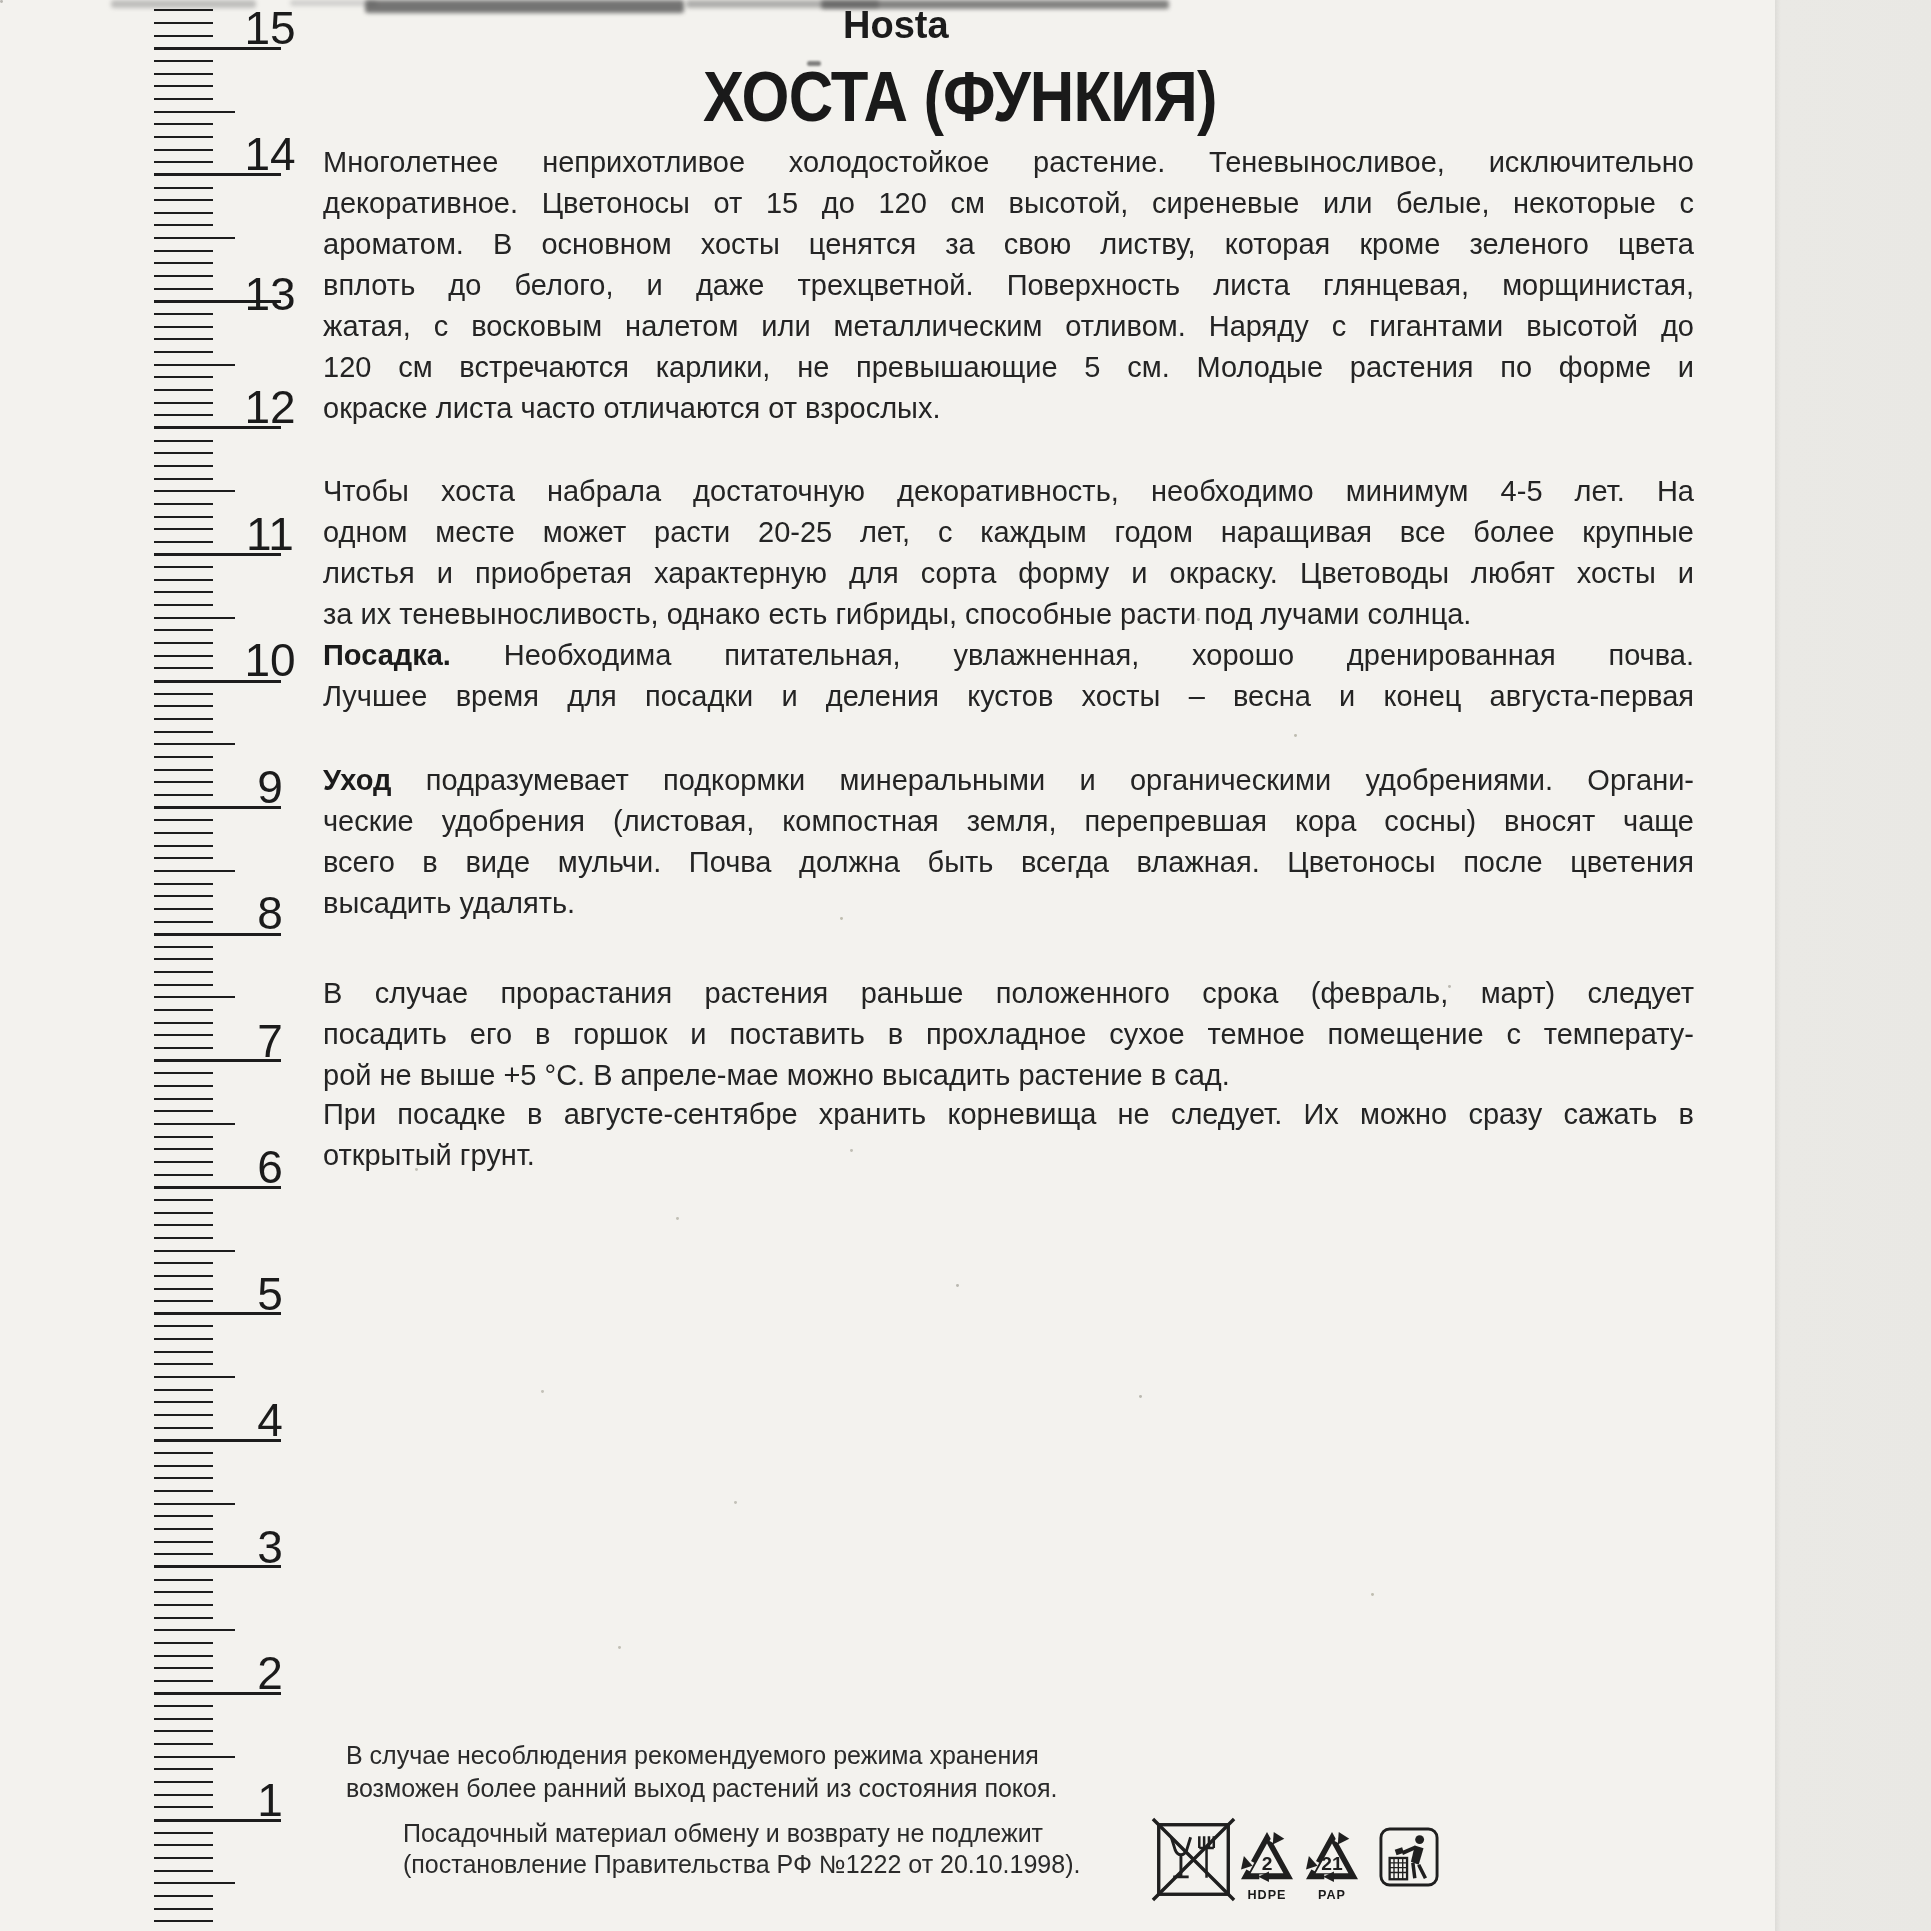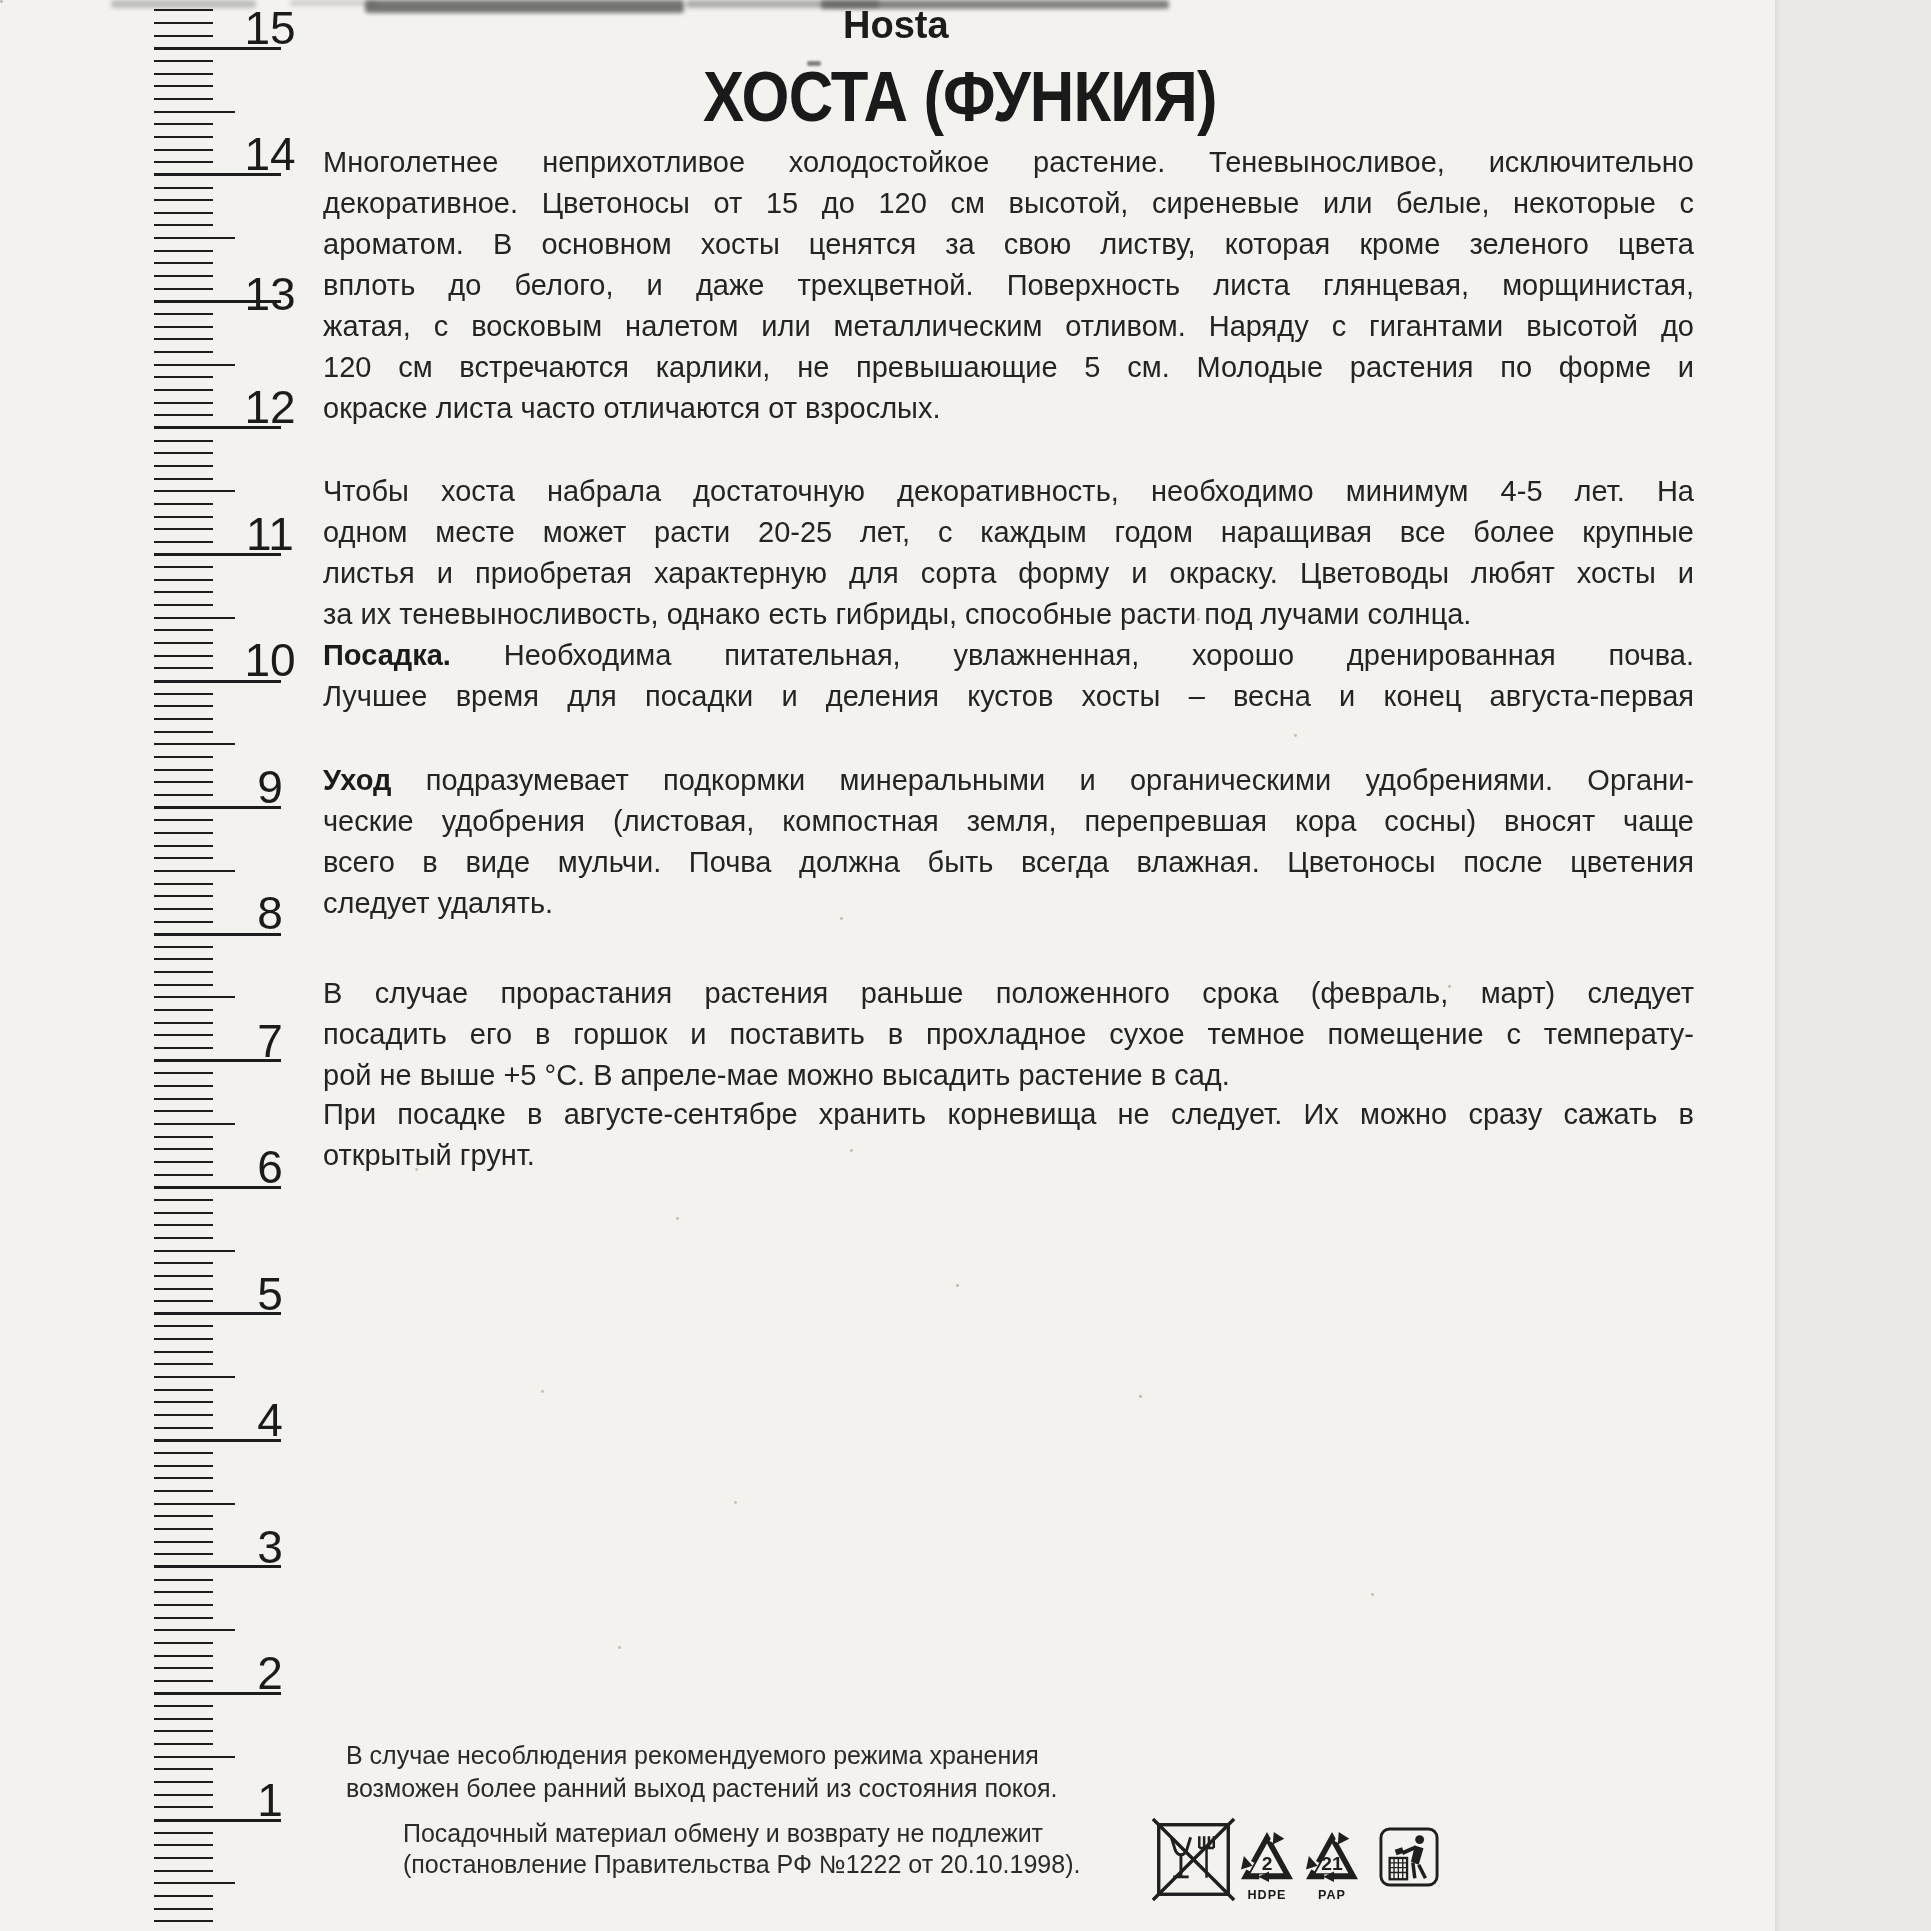--- a/index.html
+++ b/index.html
@@ -264,21 +264,21 @@
         <div class="pline last">за их теневыносливость, однако есть гибриды, способные расти под лучами солнца.</div>
       </div>
       <div class="para" style="top: 635px;">
         <div class="pline"><b>Посадка.</b> Необходима питательная, увлажненная, хорошо дренированная почва.</div>
         <div class="pline">Лучшее время для посадки и деления кустов хосты – весна и конец августа-первая</div>
       </div>
       <div class="para" style="top: 760px;">
         <div class="pline"><b>Уход</b> подразумевает подкормки минеральными и органическими удобрениями. Органи-</div>
         <div class="pline">ческие удобрения (листовая, компостная земля, перепревшая кора сосны) вносят чаще</div>
         <div class="pline">всего в виде мульчи. Почва должна быть всегда влажная. Цветоносы после цветения</div>
-        <div class="pline last">следует удалять.</div>
+        <div class="pline last">высадить удалять.</div>
       </div>
       <div class="para" style="top: 973px;">
         <div class="pline">В случае прорастания растения раньше положенного срока (февраль, март) следует</div>
         <div class="pline">посадить его в горшок и поставить в прохладное сухое темное помещение с температу-</div>
         <div class="pline last">рой не выше +5 °С. В апреле-мае можно высадить растение в сад.</div>
       </div>
       <div class="para" style="top: 1094px;">
         <div class="pline">При посадке в августе-сентябре хранить корневища не следует. Их можно сразу сажать в</div>
         <div class="pline last">открытый грунт.</div>
       </div>

